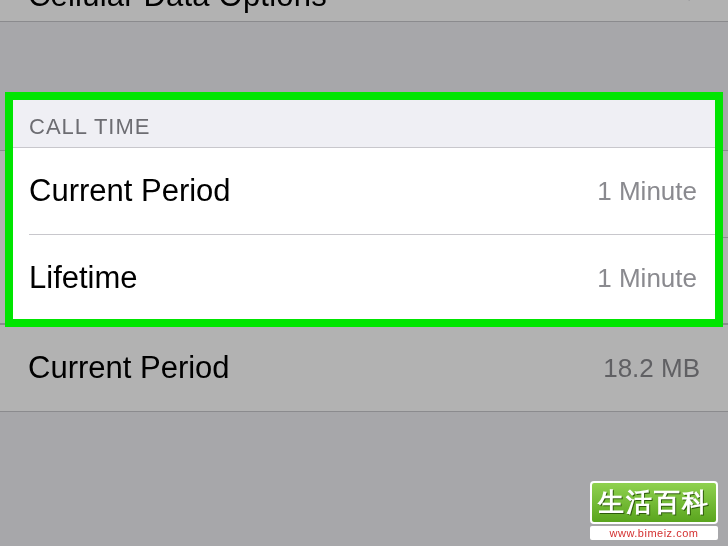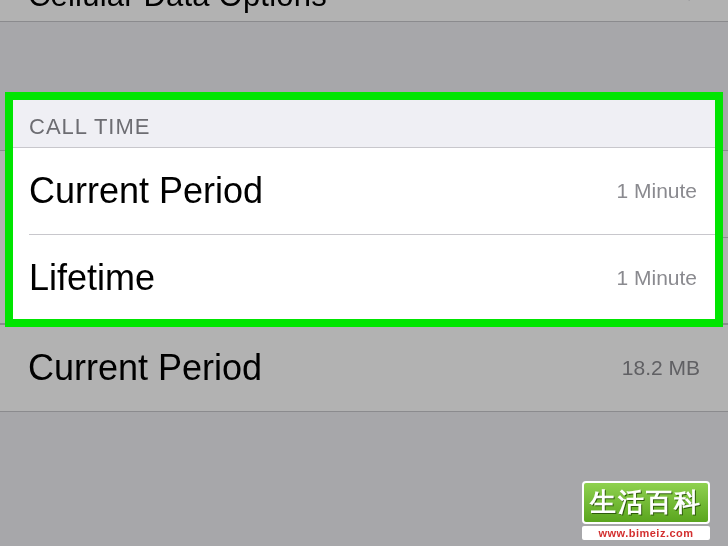--- a/index.html
+++ b/index.html
@@ -66,25 +66,25 @@
       justify-content: space-between;
       height: 86px;
       padding: 0 28px;
     }
     .row + .row {
       border-top: 1px solid #c8c7cc;
       margin-left: 28px;
       padding-left: 0;
     }
     .row-label {
-      font-size: 36px;
+      font-size: 31px;
       color: #000;
     }
     .row-value {
-      font-size: 21px;
+      font-size: 26px;
       color: #8a8a8f;
     }
     
     .highlight {
       position: absolute;
       left: 5px;
       right: 5px;
       top: 92px;
       height: 235px;
       border: 8px solid #00e500;
@@ -132,42 +132,42 @@
       background: #fff;
     }
     .hl-divider {
       height: 1px;
       background: #c8c7cc;
       margin-left: 16px;
     }
     
     .watermark {
       position: absolute;
-      right: 18px;
+      right: 10px;
       bottom: 6px;
       z-index: 20;
       text-align: center;
     }
     .wm-box {
       background: linear-gradient(#8fd14f, #5aa51e);
       border: 2px solid #fff;
       border-radius: 4px;
       padding: 2px 6px;
       color: #fff;
       font-weight: bold;
       font-size: 26px;
       letter-spacing: 2px;
       text-shadow: 1px 1px 0 #2d5a0a;
       font-family: "Microsoft YaHei", sans-serif;
     }
     .wm-url {
       background: #fff;
       color: #d32f2f;
       font-size: 11px;
-      font-weight: bold;
+      font-weight: normal;
       padding: 1px 4px;
       border-radius: 2px;
       margin-top: 2px;
       letter-spacing: 0.5px;
     }
   </style>
 </head>
 <body>
 
 <div class="content">

